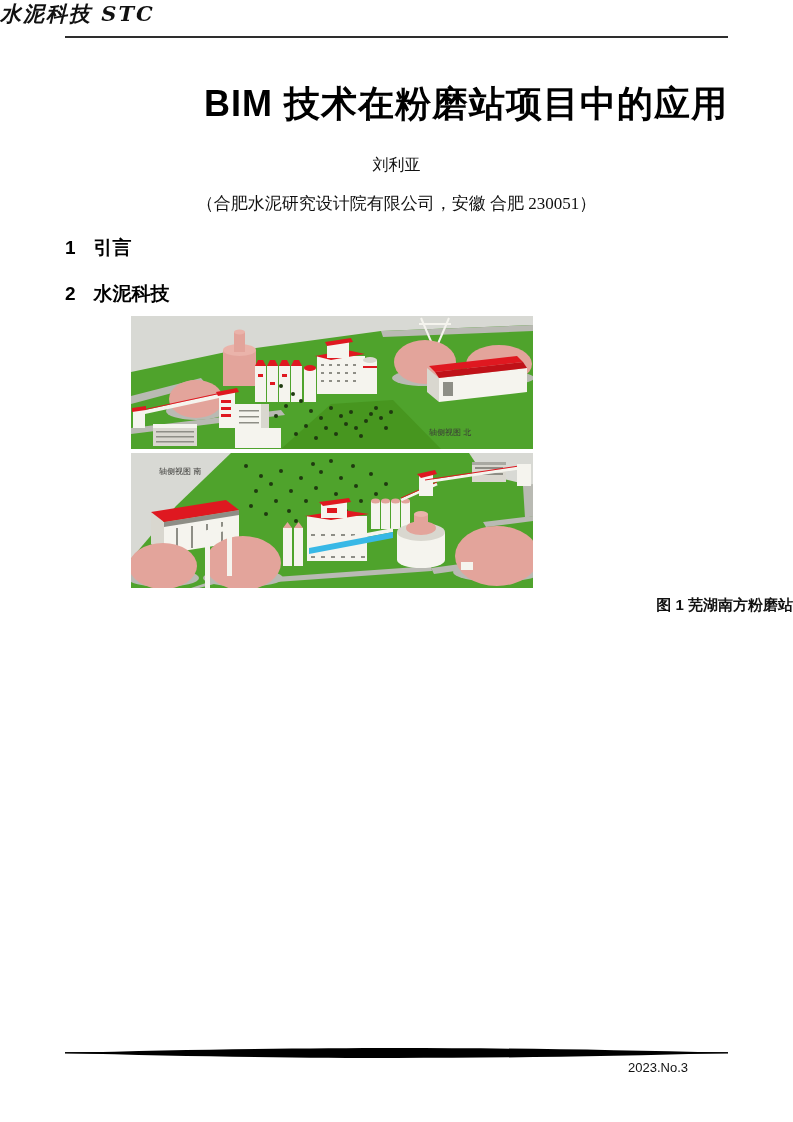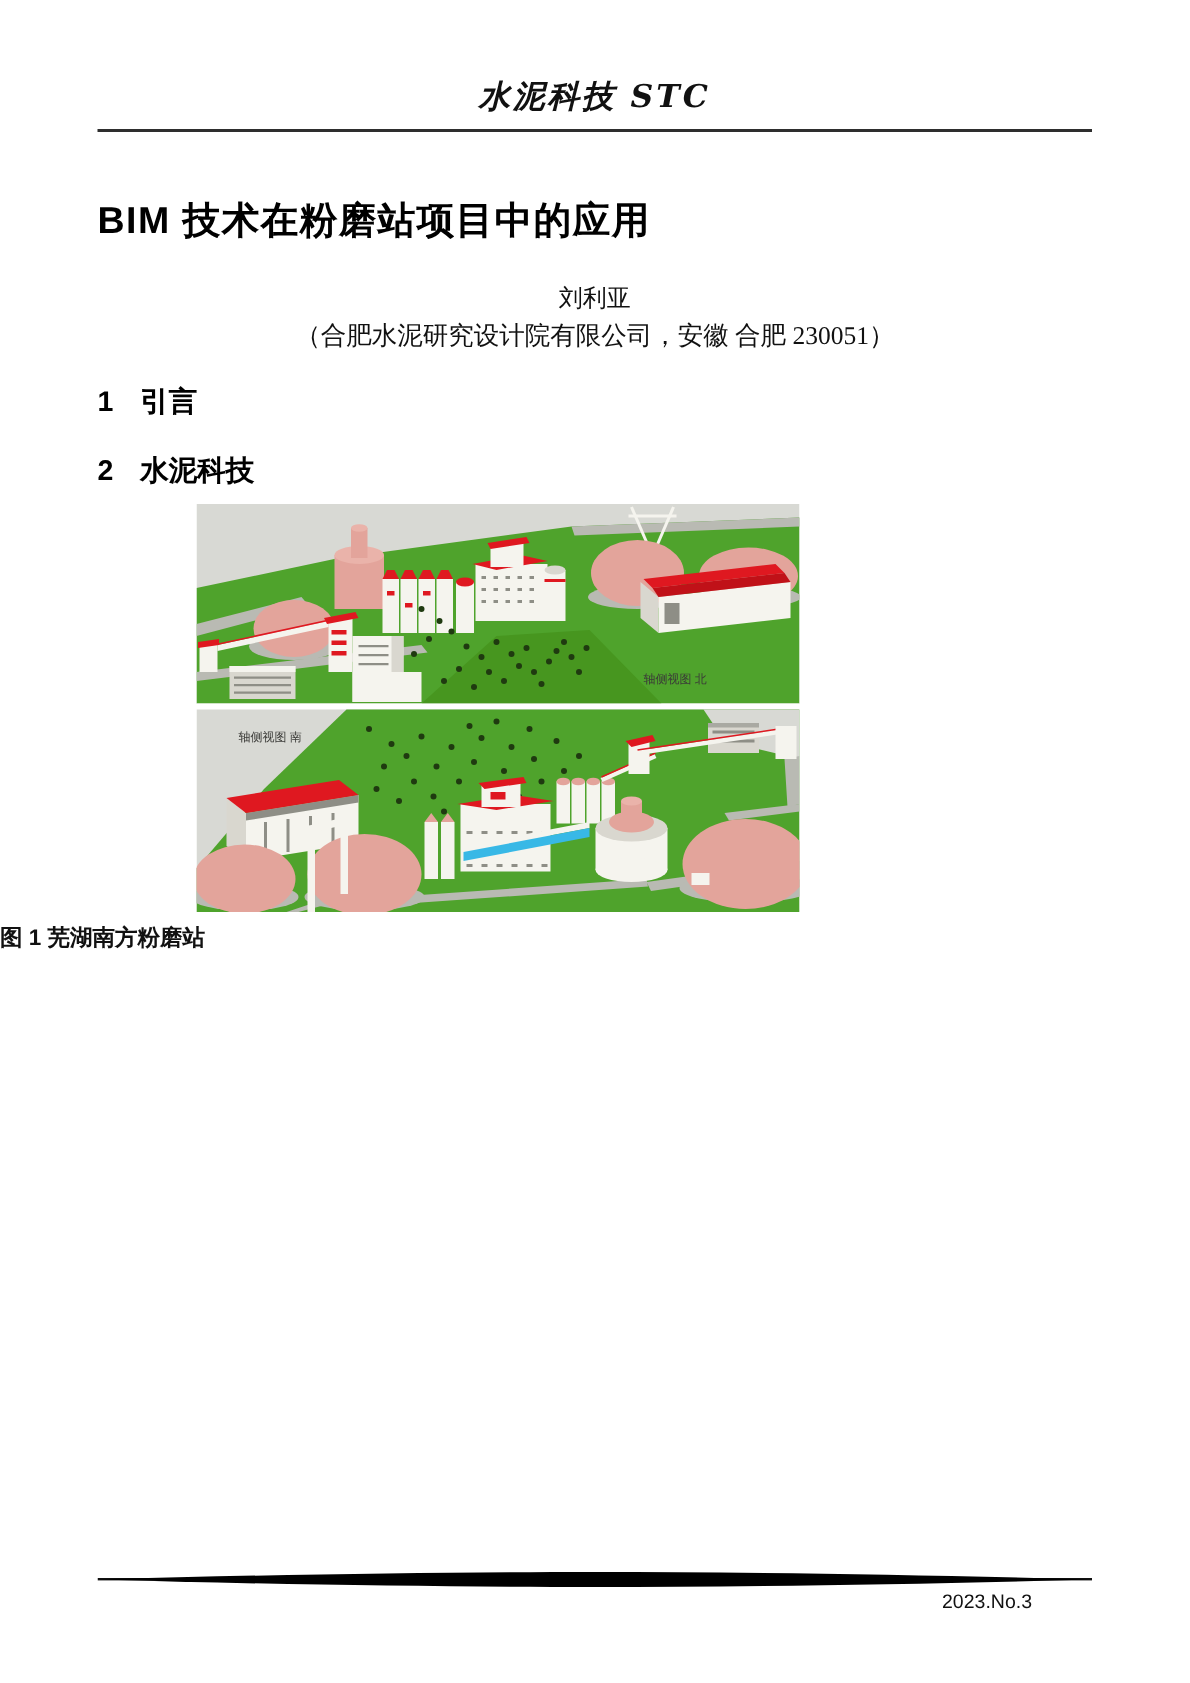--- a/index.html
+++ b/index.html
@@ -5,53 +5,53 @@
   * { margin:0; padding:0; box-sizing:border-box; }
   html,body { background:#fff; }
   .page {
     position:relative; width:793px; height:1122px; margin:0 auto;
     background:#fff; overflow:hidden; color:#1a1a1a;
     font-family:"Liberation Serif","DejaVu Serif",serif;
   }
   .margins { margin-left:65px; margin-right:65px; }
 
   
-  .journal-header { padding-top:50px; text-align:center; }
+  .journal-header { text-align:left; }
   .journal-title {
     font-family:"DejaVu Serif","Liberation Serif",serif;
     font-size:21px; font-weight:bold; font-style:italic; letter-spacing:2px; color:#111;
   }
   .header-rule { margin:8px 65px 0 65px; height:0; border-top:2px solid #2e2e2e; }
 
   
   .article-title {
-    margin-top:42px; text-align:left;
+    margin-top:42px; text-align:right;
     font-family:"Liberation Sans","DejaVu Sans",sans-serif;
-    font-size:25px; font-weight:bold; letter-spacing:1px; color:#000;
+    font-size:36px; font-weight:bold; letter-spacing:1px; color:#000;
   }
   .author { margin-top:26px; text-align:center; font-size:16px; color:#111; }
-  .affiliation { margin-top:2px; text-align:center; font-size:17px; color:#111; }
+  .affiliation { margin-top:16px; text-align:center; font-size:17px; color:#111; }
 
   
   .section-heading {
     margin-top:20px; display:flex; align-items:baseline;
     font-family:"Liberation Sans","DejaVu Sans",sans-serif;
     font-size:19px; font-weight:bold; color:#000;
   }
   .section-heading .sec-num { margin-right:18px; }
   .body-para {
     margin-top:7px; font-size:17.5px; line-height:35.5px;
     text-align:justify; text-indent:2em; color:#141414;
   }
 
   
   .figure-wrap { margin-top:9px; margin-left:131px; width:384px; }
   .figure-svg { display:block; width:402px; height:272px; }
   .figure-caption {
-    margin-top:8px; text-align:left;
+    margin-top:8px; text-align:right;
     font-family:"Liberation Sans","DejaVu Sans",sans-serif;
     font-size:15px; font-weight:bold; color:#111;
   }
 
   
   .footer { position:absolute; left:65px; right:65px; top:1047px; }
   .footer-divider { display:block; width:100%; height:12px; }
   .footer-row { position:relative; margin-top:1px; height:20px;
     font-family:"Liberation Sans","DejaVu Sans",sans-serif; font-size:13px; color:#111; }
   .footer-page { position:absolute; left:0; right:0; text-align:center; }

